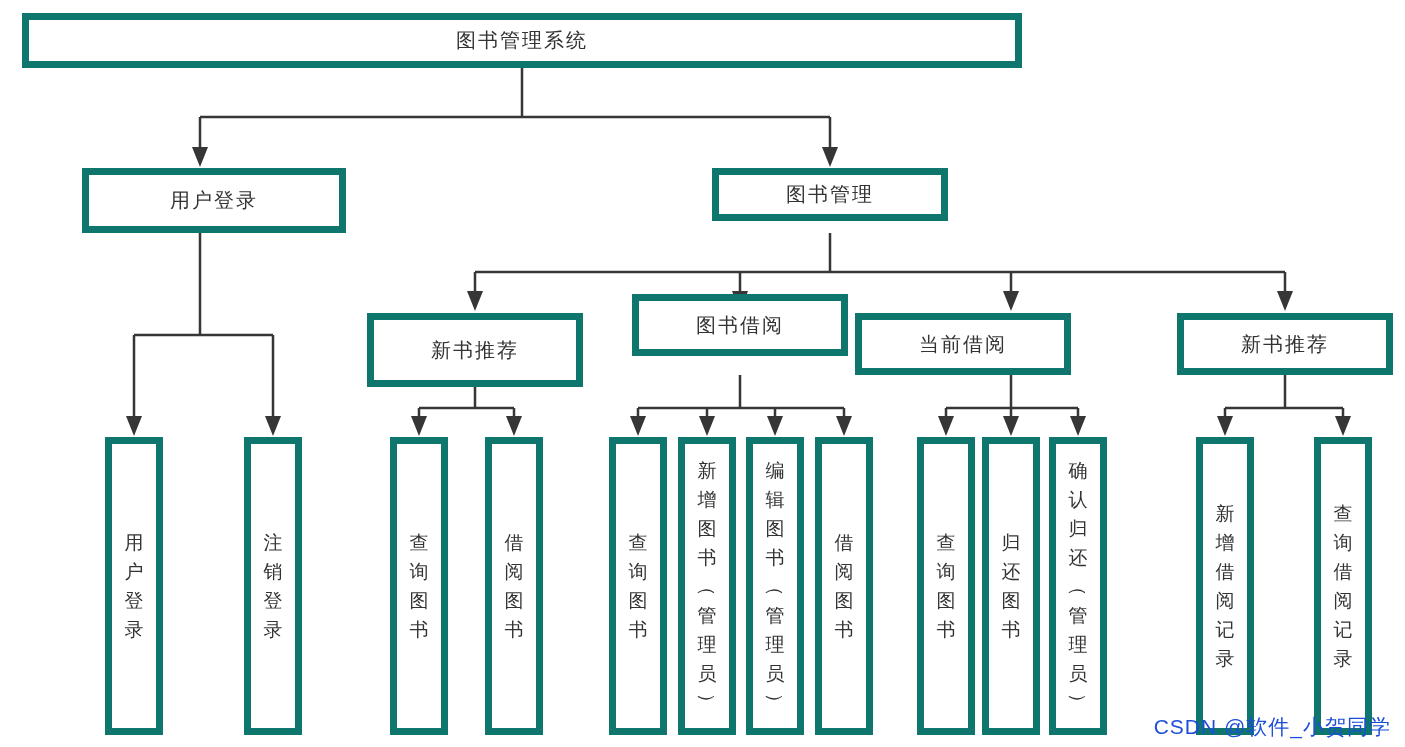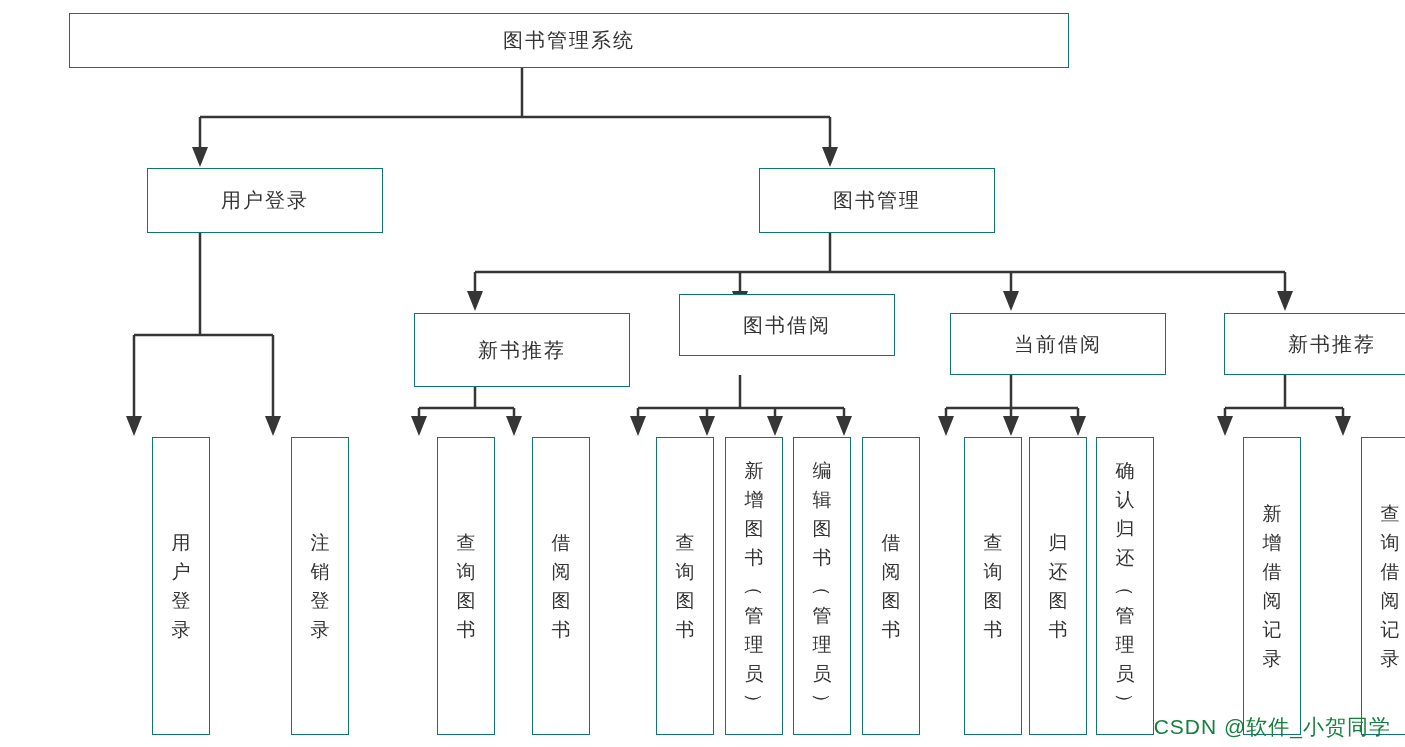--- a/index.html
+++ b/index.html
@@ -1,35 +1,35 @@
 <!DOCTYPE html>
 <html><head>
 <meta charset="utf-8">
 <style>
   html,body{margin:0;padding:0;background:#ffffff;}
   body{font-family:"Liberation Sans","DejaVu Sans",sans-serif;}
   .canvas{position:relative;width:1405px;height:747px;background:#ffffff;color:#333333;overflow:hidden;}
   svg.connectors{position:absolute;left:0;top:0;width:1405px;height:747px;}
   .box{
     position:absolute;box-sizing:border-box;
-    border:1px solid #0f766e;background:#ffffff;
+    border:7px solid #0f766e;background:#ffffff;
     display:flex;align-items:center;justify-content:center;
-    font-size:20px;letter-spacing:2px;color:#333333;margin-left:47px;
+    font-size:20px;letter-spacing:2px;color:#333333;
   }
   .hbox{white-space:nowrap;}
   .vbox{
     flex-direction:column;gap:10px;
     font-size:19px;letter-spacing:0;
     width:58px;height:298px;top:437px;
   }
   .vbox span{display:block;line-height:1;}
   .vbox span.rot{transform:rotate(90deg);}
   .watermark{
     position:absolute;right:14px;bottom:6px;
-    font-size:21px;color:#15803d;letter-spacing:1px;white-space:nowrap;
+    font-size:21px;color:#1d4ed8;letter-spacing:1px;white-space:nowrap;
   }
 </style>
 </head>
 <body>
 
 <div class="canvas">
 
   <svg class="connectors" viewBox="0 0 1405 747" xmlns="http://www.w3.org/2000/svg">
     <g stroke="#363636" stroke-width="2.5" fill="none">
 
@@ -65,26 +65,26 @@
       <polygon points="938,416 954,416 946,436"></polygon>
       <polygon points="1003,416 1019,416 1011,436"></polygon>
       <polygon points="1070,416 1086,416 1078,436"></polygon>
       <polygon points="1217,416 1233,416 1225,436"></polygon>
       <polygon points="1335,416 1351,416 1343,436"></polygon>
     </g>
   </svg>
 
   <div class="box hbox" style="left:22px;top:13px;width:1000px;height:55px;">图书管理系统</div>
 
-  <div class="box hbox" style="left:100px;top:168px;width:236px;height:65px;">用户登录</div>
-  <div class="box hbox" style="left:712px;top:168px;width:236px;height:65px;">图书管理</div>
+  <div class="box hbox" style="left:82px;top:168px;width:264px;height:65px;">用户登录</div>
+  <div class="box hbox" style="left:712px;top:168px;width:236px;height:53px;">图书管理</div>
 
   <div class="box hbox" style="left:367px;top:313px;width:216px;height:74px;">新书推荐</div>
   <div class="box hbox" style="left:632px;top:294px;width:216px;height:62px;">图书借阅</div>
-  <div class="box hbox" style="left:903px;top:313px;width:216px;height:62px;">当前借阅</div>
+  <div class="box hbox" style="left:855px;top:313px;width:216px;height:62px;">当前借阅</div>
   <div class="box hbox" style="left:1177px;top:313px;width:216px;height:62px;">新书推荐</div>
 
   <div class="box vbox" style="left:105px;">
       <span>用</span>
       <span>户</span>
       <span>登</span>
       <span>录</span>
     </div>
   <div class="box vbox" style="left:244px;">
       <span>注</span>

